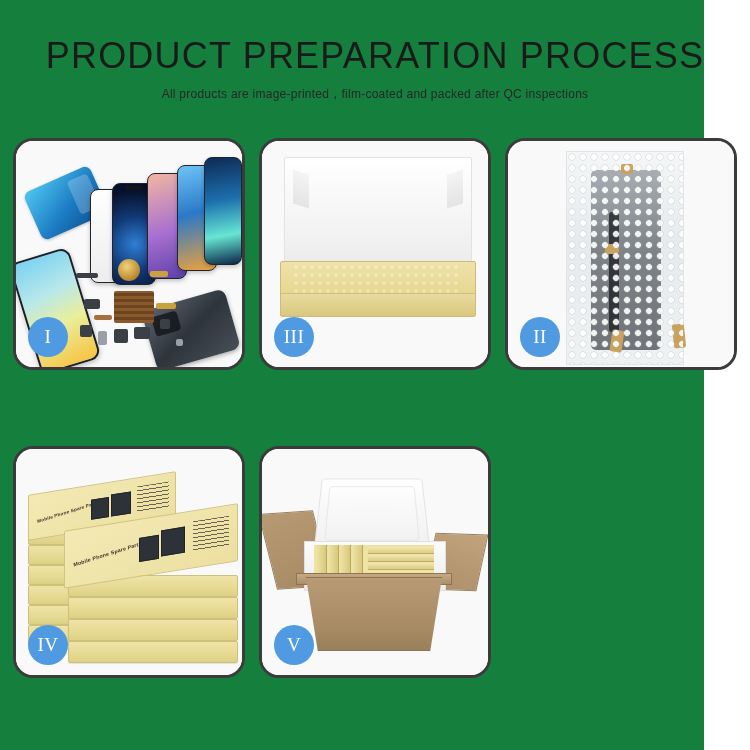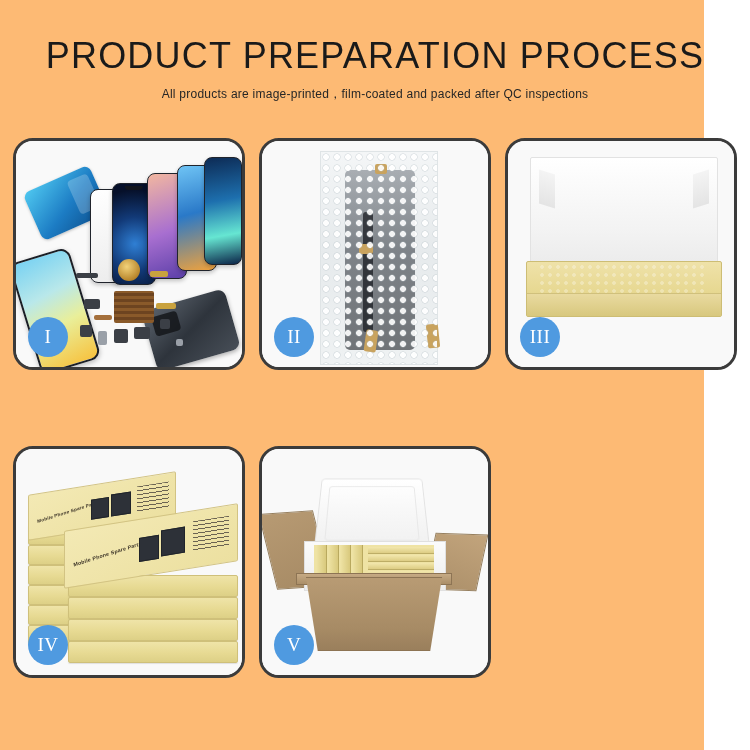--- a/index.html
+++ b/index.html
@@ -11,21 +11,21 @@
     width: 750px;
     height: 750px;
     overflow: hidden;
     font-family: "Liberation Sans", sans-serif;
     color: #111111;
   }
   .page {
     position: relative;
     width: 704px;
     height: 750px;
-    background: #fdba74;
+    background: #15803d;
   }
 
   
   .header {
     position: absolute;
     left: 0;
     top: 34px;
     width: 750px;
     text-align: center;
   }
@@ -416,46 +416,46 @@
           <div class="pt" style="left:58px; top:64px;  width:16px; height:12px;"></div>
           <div class="pt gold" style="left:80px; top:40px; width:20px; height:6px;"></div>
           <div class="pt" style="left:84px; top:56px;  width:10px; height:10px;"></div>
           <div class="pt silver" style="left:100px; top:76px; width:7px; height:7px;"></div>
         </div>
       </div>
       <div class="badge">I</div>
     </div>
 
     <div class="panel">
+      <div class="panel-stage p3">
+        <div class="p3-lid">
+          <div class="p3-lid-flapL"></div>
+          <div class="p3-lid-flapR"></div>
+        </div>
+        <div class="p3-base">
+          <div class="p3-base-front"></div>
+        </div>
+        <div class="p3-foam"></div>
+      </div>
+      <div class="badge">III</div>
+    </div>
+
+    <div class="panel">
       <div class="panel-stage">
         <div class="p2-bag">
           <div class="p2-item"></div>
           <div class="p2-flex"></div>
           <div class="p2-tape1"></div>
           <div class="p2-tape2"></div>
           <div class="p2-tape3"></div>
           <div class="p2-tape4"></div>
           <div class="p2-bubbles"></div>
         </div>
       </div>
       <div class="badge">II</div>
-    </div>
-
-    <div class="panel">
-      <div class="panel-stage p3">
-        <div class="p3-lid">
-          <div class="p3-lid-flapL"></div>
-          <div class="p3-lid-flapR"></div>
-        </div>
-        <div class="p3-base">
-          <div class="p3-base-front"></div>
-        </div>
-        <div class="p3-foam"></div>
-      </div>
-      <div class="badge">III</div>
     </div>
 
     <div class="panel">
       <div class="panel-stage p4">
         <div class="p4-stack">
 
           <div class="bx" style="left:4px;  top:60px;  width:104px; height:18px;"></div>
           <div class="bx" style="left:4px;  top:80px;  width:104px; height:18px;"></div>
           <div class="bx" style="left:4px;  top:100px; width:104px; height:18px;"></div>
           <div class="bx" style="left:4px;  top:120px; width:104px; height:18px;"></div>

